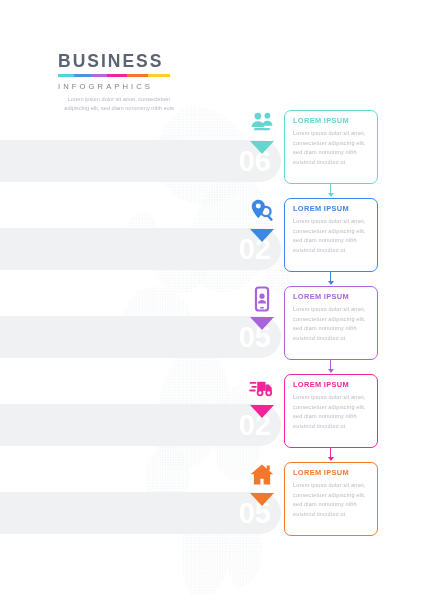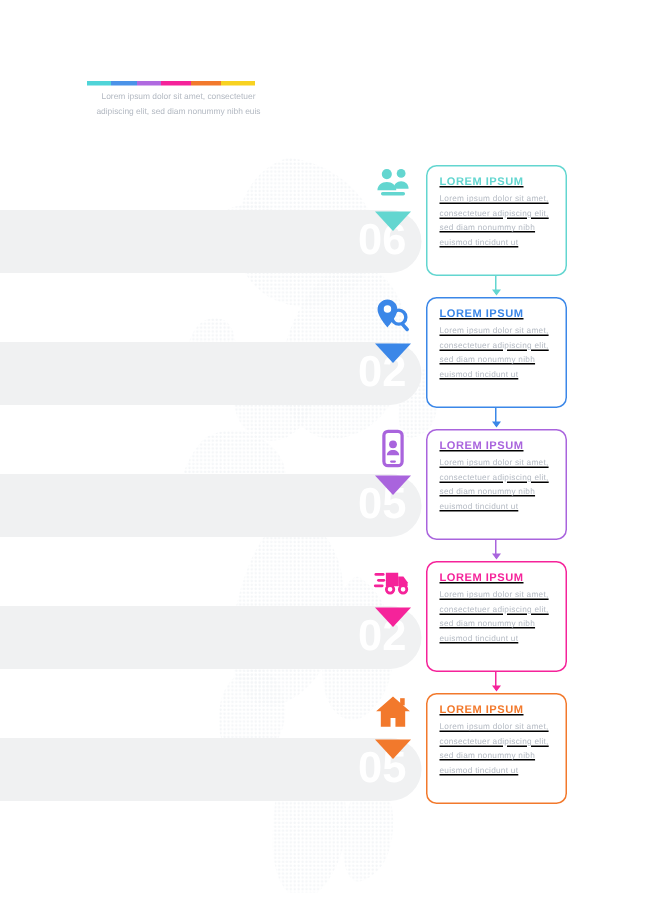--- a/index.html
+++ b/index.html
@@ -133,21 +133,20 @@
     position: absolute;
     left: 284px;
     top: 2px;
     width: 94px;
     height: 74px;
     box-sizing: border-box;
     border: 1px solid #ccc;
     border-radius: 7px;
     background: #ffffff;
     padding: 6px 7px 5px 8px;
-    text-decoration: underline;
   }
   .card-title {
     font-size: 7.4px;
     font-weight: bold;
     letter-spacing: 0.35px;
     line-height: 1.1;
     margin-bottom: 4px;
   }
   .card-body {
     font-size: 5.5px;
@@ -200,21 +199,23 @@
     <path d="M198 290 q20 14 22 42 q2 28 -12 44 q-14 16 -26 4 q-12 -12 -8 -40 q4 -32 16 -46 q4 -6 8 -4 z"></path>
     <path d="M122 352 q18 -4 24 14 q6 18 -4 34 q-12 18 -26 10 q-14 -8 -12 -30 q2 -22 18 -28 z"></path>
     <path d="M160 400 q24 8 28 38 q4 30 -10 52 q-14 22 -28 10 q-12 -12 -10 -44 q2 -38 12 -52 q4 -6 8 -4 z"></path>
     <path d="M206 424 q16 10 14 34 q-2 24 -16 32 q-12 8 -16 -8 q-4 -18 2 -38 q6 -20 16 -20 z"></path>
     <path d="M96 118 q14 -4 18 10 q4 14 -6 22 q-12 10 -20 0 q-8 -10 -2 -22 q4 -8 10 -10 z"></path>
     <path d="M240 150 q12 6 10 24 q-2 18 -14 22 q-10 4 -12 -10 q-2 -16 6 -30 q4 -8 10 -6 z"></path>
   </g>
 </svg>
 
 <div id="header">
+  <div id="title-business">BUSINESS</div>
   <div id="title-rule"></div>
+  <div id="title-infographics">INFOGRAPHICS</div>
   <div id="header-desc">Lorem ipsum dolor sit amet, consectetuer adipiscing elit, sed diam nonummy nibh euis</div>
 </div>
 
 <div class="row" id="row-0" style="top: 108px;">
   <div class="grey-bar">
     <span class="big-number">06</span>
   </div>
   <div class="icon-col">
     <svg class="row-icon" viewBox="0 0 24 24" style="color: rgb(99, 214, 208);">
       <circle cx="8.2" cy="5.6" r="3.1" fill="currentColor"></circle>

